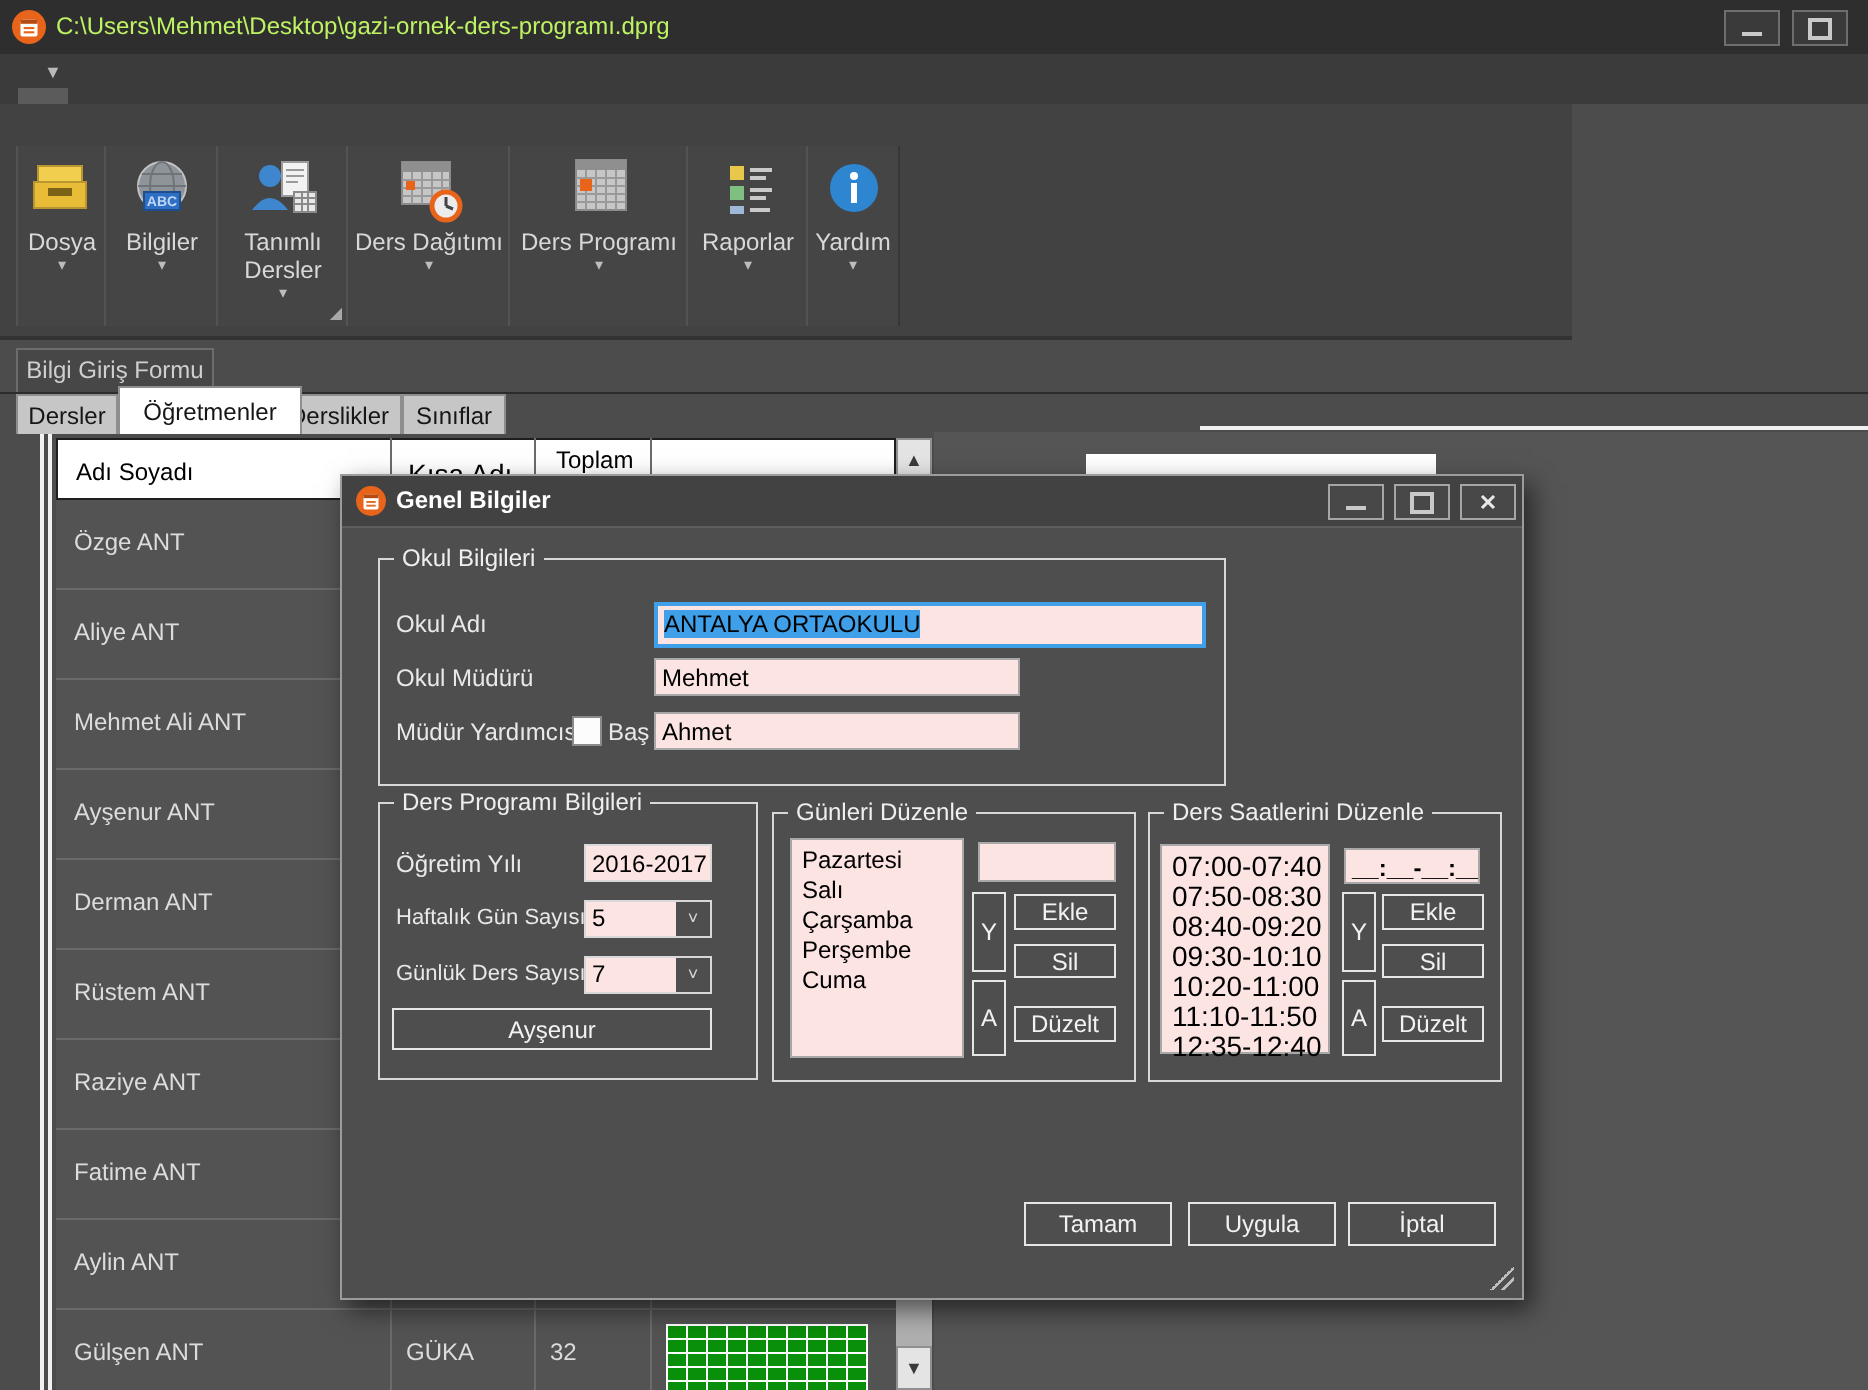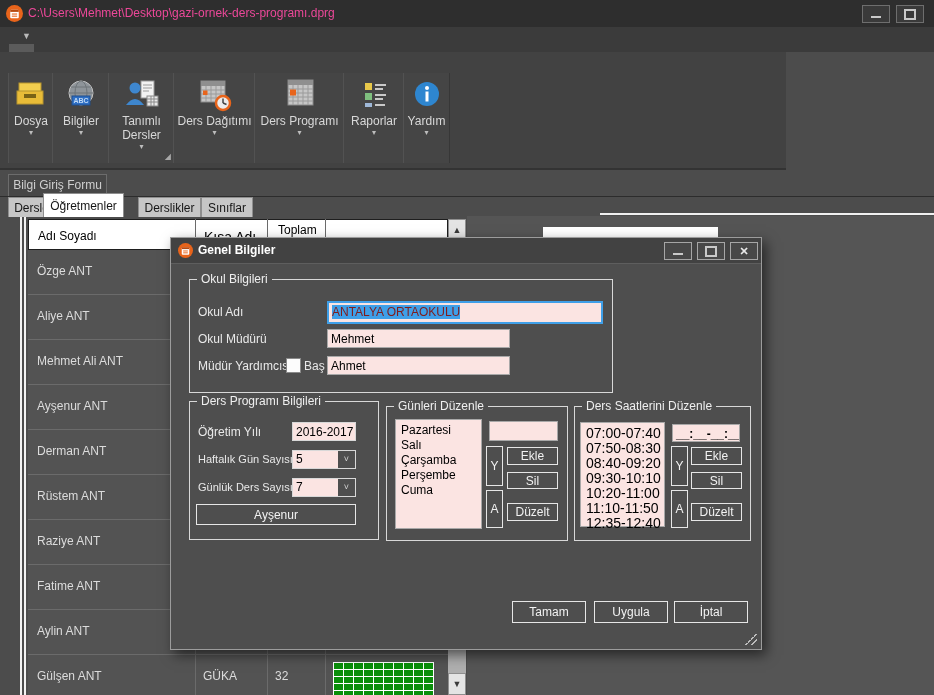--- a/index.html
+++ b/index.html
@@ -1,21 +1,21 @@
 <!DOCTYPE html>
 <html style="--pink: #FBE4E2; --sel: #3F9FE8; --green: #0A8F0A;"><head>
 <meta charset="utf-8">
 <style>
   html,body{margin:0;padding:0;background:#2a2a2a;}
   .screen{position:relative;width:934px;height:695px;overflow:hidden;background:#4C4C4C;
           font-family:"Liberation Sans",sans-serif;color:#D8D8D8;}
   .abs{position:absolute;}
   
   .titlebar{left:0;top:0;width:934px;height:27px;background:#2E2E2E;border-bottom:1px solid #242424;}
-  .title-text{left:28px;top:0;height:27px;line-height:27px;font-size:12px;color:#ec4899;white-space:nowrap;}
+  .title-text{left:28px;top:0;height:27px;line-height:27px;font-size:12px;color:#bef264;white-space:nowrap;}
   .winbtn{width:26px;height:16px;top:5px;background:#3A3A3A;border:1px solid #6E6E6E;display:flex;align-items:center;justify-content:center;}
   .glyph-min{width:10px;height:2px;background:#C9C9C9;margin-top:6px;}
   .glyph-max{width:8px;height:7px;border:2px solid #C9C9C9;}
   
   .qatstrip{left:0;top:27px;width:934px;height:25px;background:#3B3B3B;}
   .qat-caret{left:22px;top:31px;font-size:9px;color:#B9B9B9;}
   .qat-btn{left:9px;top:44px;width:25px;height:16px;background:#5B5B5B;}
   .ribbon{left:0;top:52px;width:786px;height:116px;background:#424242;border-bottom:2px solid #333333;}
   .rcell{position:absolute;top:21px;height:90px;background:#454545;border-right:1px solid #373737;border-left:1px solid #525252;text-align:center;}
   .rcell .ricon{height:38px;margin-top:3px;display:flex;align-items:center;justify-content:center;}
@@ -53,21 +53,21 @@
           box-shadow:4px 5px 12px rgba(0,0,0,0.55);z-index:10;box-sizing:border-box;}
   .dtitle{left:0;top:0;width:100%;height:25px;background:#424242;border-bottom:1px solid #5E5E5E;}
   .dtitle .txt{position:absolute;left:27px;top:0;line-height:25px;font-size:12px;font-weight:bold;color:#FFFFFF;}
   .dbtn{position:absolute;top:4px;width:26px;height:16px;background:#484848;border:1px solid #A6A6A6;display:flex;align-items:center;justify-content:center;color:#E8E8E8;font-size:11px;font-weight:bold;}
   .group{position:absolute;border:1px solid #D8D8D8;}
   .legend{position:absolute;top:-8px;left:7px;background:#4E4E4E;padding:0 4px;font-size:12px;color:#EFEFEF;white-space:nowrap;}
   .dlbl{position:absolute;font-size:12px;color:#E9E9E9;white-space:nowrap;}
   .dlbl.small{font-size:11px;}
   .pfield{position:absolute;background:var(--pink);border:1px solid #A8A8A8;box-sizing:border-box;color:#000;font-size:12px;padding:2px 3px;white-space:nowrap;overflow:hidden;}
   .pfield.focus{border:2px solid var(--sel);}
-  .sel-text{background:var(--sel);color:#7f1d1d;}
+  .sel-text{background:var(--sel);color:#000000;}
   .combo{position:absolute;border:1px solid #D8D8D8;box-sizing:border-box;display:flex;}
   .combo .val{flex:1;background:var(--pink);color:#000;font-size:12px;padding:1px 3px;}
   .combo .arr{width:17px;background:#4E4E4E;color:#D8D8D8;font-size:9px;text-align:center;line-height:16px;}
   .wbtn{position:absolute;background:#4E4E4E;border:1px solid #E6E6E6;box-sizing:border-box;color:#F2F2F2;font-size:12px;text-align:center;display:flex;align-items:center;justify-content:center;}
   .plist{position:absolute;background:var(--pink);border:1px solid #A8A8A8;box-sizing:border-box;color:#000;padding:3px 0 0 5px;}
   .plist div{font-size:12px;line-height:15px;white-space:nowrap;}
   .plist.hours div{font-size:14px;}
   .chk{position:absolute;width:13px;height:13px;background:#FCFCFC;border:1px solid #8A8A8A;}
   .grip{position:absolute;right:4px;bottom:4px;width:12px;height:12px;
         background:linear-gradient(135deg,transparent 50%,#BDBDBD 50%,#BDBDBD 58%,transparent 58%,transparent 72%,#BDBDBD 72%,#BDBDBD 80%,transparent 80%);}
@@ -223,21 +223,21 @@
       </div>
       <div class="rlabel">Yardım</div>
       <div class="rcaret">▾</div>
     </div>
   </div>
 
   <div class="abs docstrip">
     <div class="abs doctab">Bilgi Giriş Formu</div>
   </div>
   <div class="abs ptab" style="left:8px;width:51px">Dersler</div>
-  <div class="abs ptab active" style="left:43px;width:81px">Öğretmenler</div>
+  <div class="abs ptab active" style="left:59px;width:92px">Öğretmenler</div>
   <div class="abs ptab" style="left:138px;width:63px">Derslikler</div>
   <div class="abs ptab" style="left:201px;width:52px">Sınıflar</div>
 
   <div class="abs rightbg"></div>
   <div class="abs rpanel-line"></div>
   <div class="abs rpanel-field"></div>
 
   <div class="abs splitter"></div>
   <div class="abs splitter2"></div>
 

